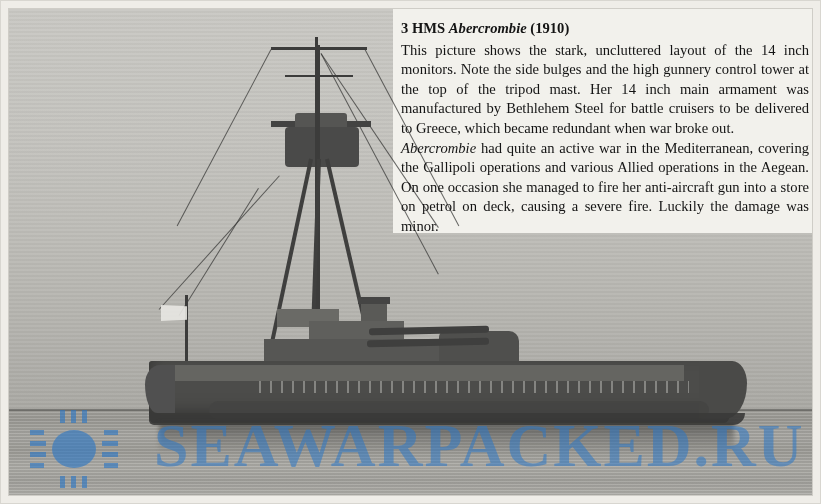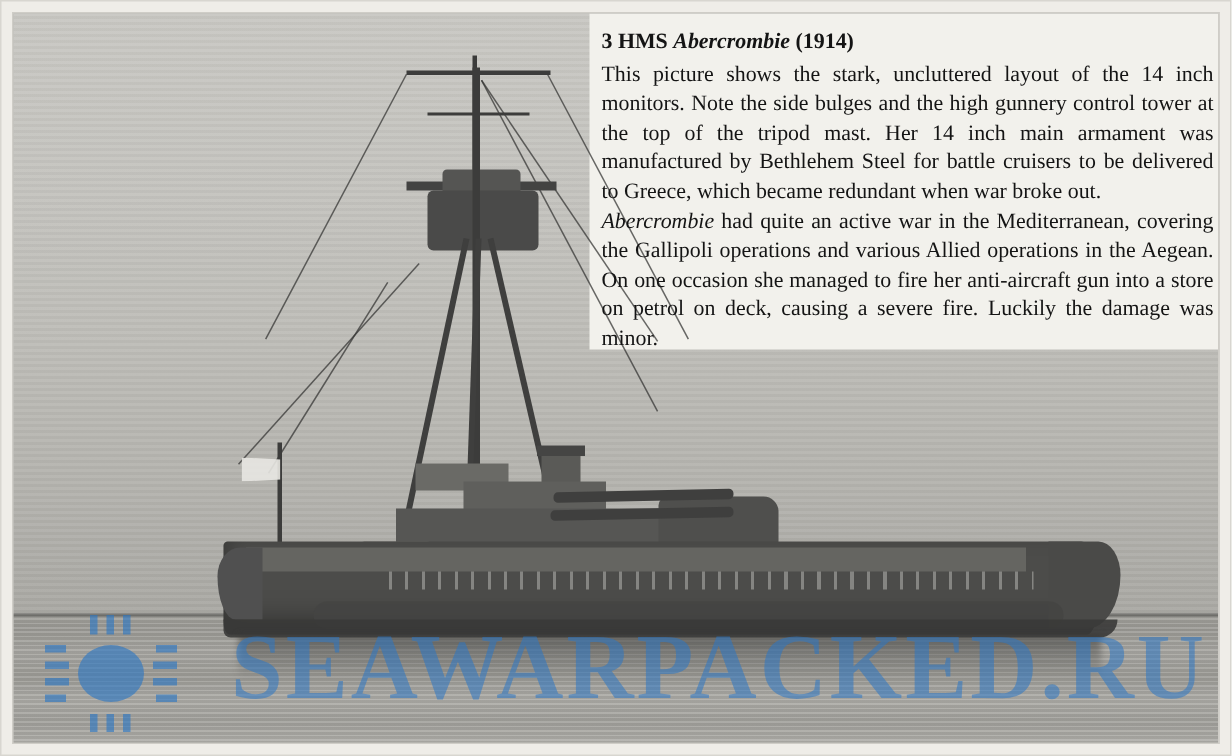--- a/index.html
+++ b/index.html
@@ -510,21 +510,21 @@
         </g>
       </svg>
       <div class="wm-text">SEAWARPACKED.RU</div>
     </div>
 
     <div class="caption">
       <span class="title">
         <span>3</span>
         <span>HMS</span>
         <span class="ital">Abercrombie</span>
-        <span>(1914)</span>
+        <span>(1910)</span>
       </span>
       <p>This picture shows the stark, uncluttered layout of the 14 inch monitors. Note the side bulges and the high gunnery control tower at the top of the tripod mast. Her 14 inch main armament was manufactured by Bethlehem Steel for battle cruisers to be delivered to Greece, which became redundant when war broke out.</p>
       <p><span class="ital">Abercrombie</span><span> had quite an active war in the Mediterranean, covering the Gallipoli operations and various Allied operations in the Aegean. On one occasion she managed to fire her anti-aircraft gun into a store on petrol on deck, causing a severe fire. Luckily the damage was minor.</span></p>
     </div>
 
   </div>
 
   <div class="page-border"></div>
 </div>
 

